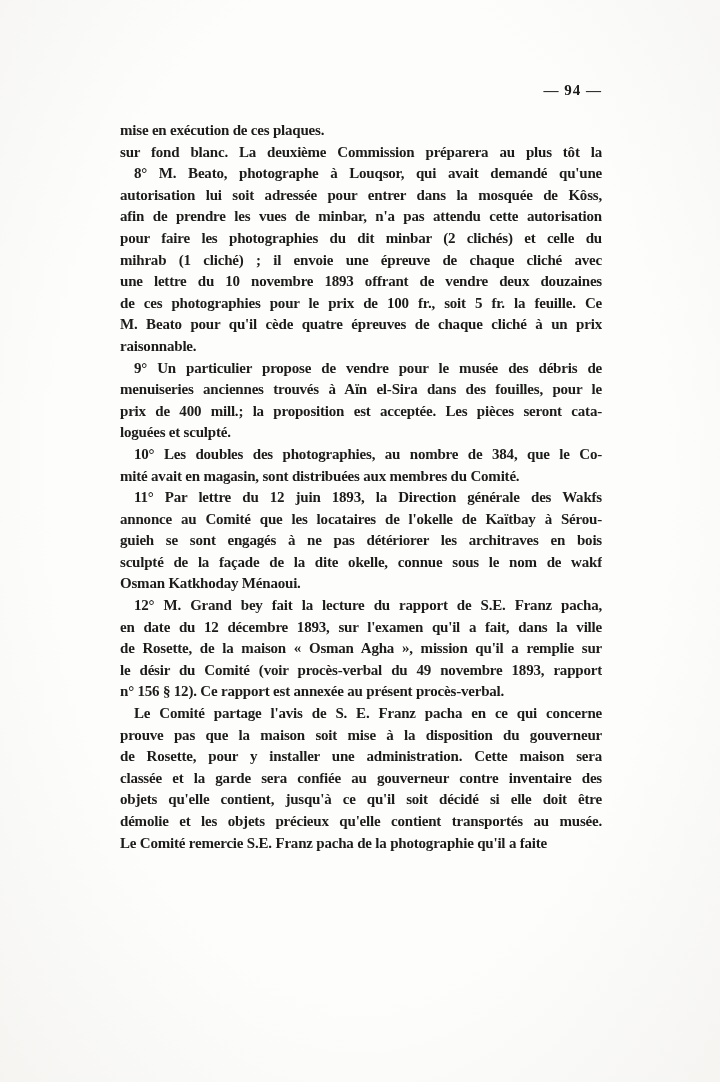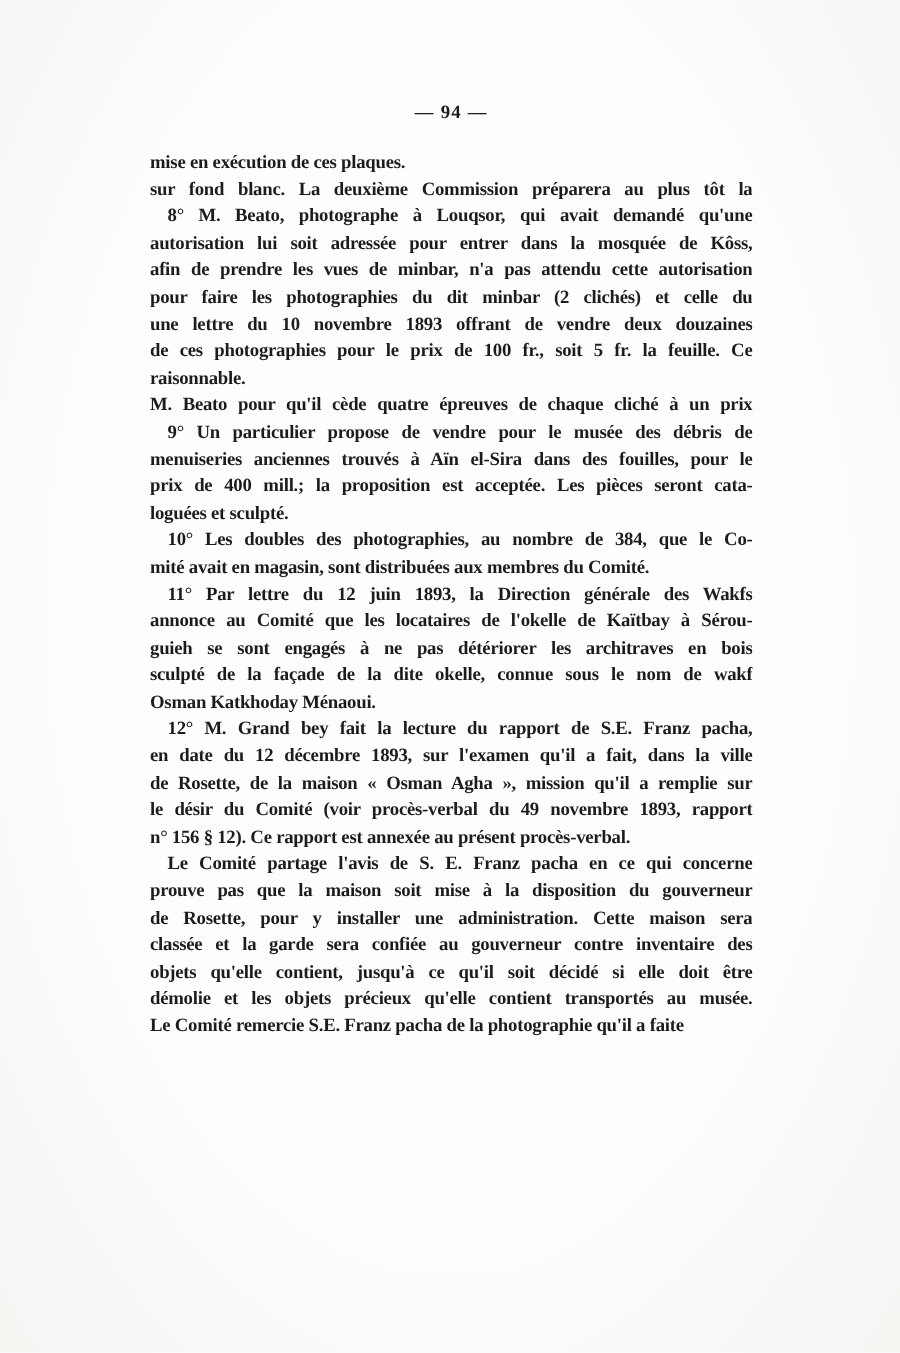--- a/index.html
+++ b/index.html
@@ -20,21 +20,21 @@
     inset: 0;
     background:
       radial-gradient(ellipse at 50% 45%, rgba(255,255,255,0) 60%, rgba(230,228,222,0.35) 100%),
       #fdfdfc;
   }
   .page-header {
     position: absolute;
     top: 82px;
     left: 120px;
     width: 482px;
-    text-align: center;
+    text-align: right;
     font-size: 15px;
     font-weight: 700;
     letter-spacing: 1px;
   }
   .text-block {
     position: absolute;
     top: 120px;
     left: 120px;
     width: 482px;
     font-size: 15px;
@@ -71,24 +71,25 @@
   <div class="text-block" id="text-block">
       <div class="paragraph">
         <div class="line last">mise en exécution de ces plaques.</div>
         <div class="line">sur fond blanc. La deuxième Commission préparera au plus tôt la</div>
       </div>
       <div class="paragraph">
         <div class="line indent">8° M. Beato, photographe à Louqsor, qui avait demandé qu'une</div>
         <div class="line">autorisation lui soit adressée pour entrer dans la mosquée de Kôss,</div>
         <div class="line">afin de prendre les vues de minbar, n'a pas attendu cette autorisation</div>
         <div class="line">pour faire les photographies du dit minbar (2 clichés) et celle du</div>
+        <div class="line">mihrab (1 cliché) ; il envoie une épreuve de chaque cliché avec</div>
         <div class="line">une lettre du 10 novembre 1893 offrant de vendre deux douzaines</div>
         <div class="line">de ces photographies pour le prix de 100 fr., soit 5 fr. la feuille. Ce</div>
+        <div class="line">M. Beato pour qu'il cède quatre épreuves de chaque cliché à un prix</div>
         <div class="line last">raisonnable.</div>
-        <div class="line">M. Beato pour qu'il cède quatre épreuves de chaque cliché à un prix</div>
       </div>
       <div class="paragraph">
         <div class="line indent">9° Un particulier propose de vendre pour le musée des débris de</div>
         <div class="line">menuiseries anciennes trouvés à Aïn el-Sira dans des fouilles, pour le</div>
         <div class="line">prix de 400 mill.; la proposition est acceptée. Les pièces seront cata-</div>
         <div class="line last">loguées et sculpté.</div>
       </div>
       <div class="paragraph">
         <div class="line indent">10° Les doubles des photographies, au nombre de 384, que le Co-</div>
         <div class="line last">mité avait en magasin, sont distribuées aux membres du Comité.</div>

